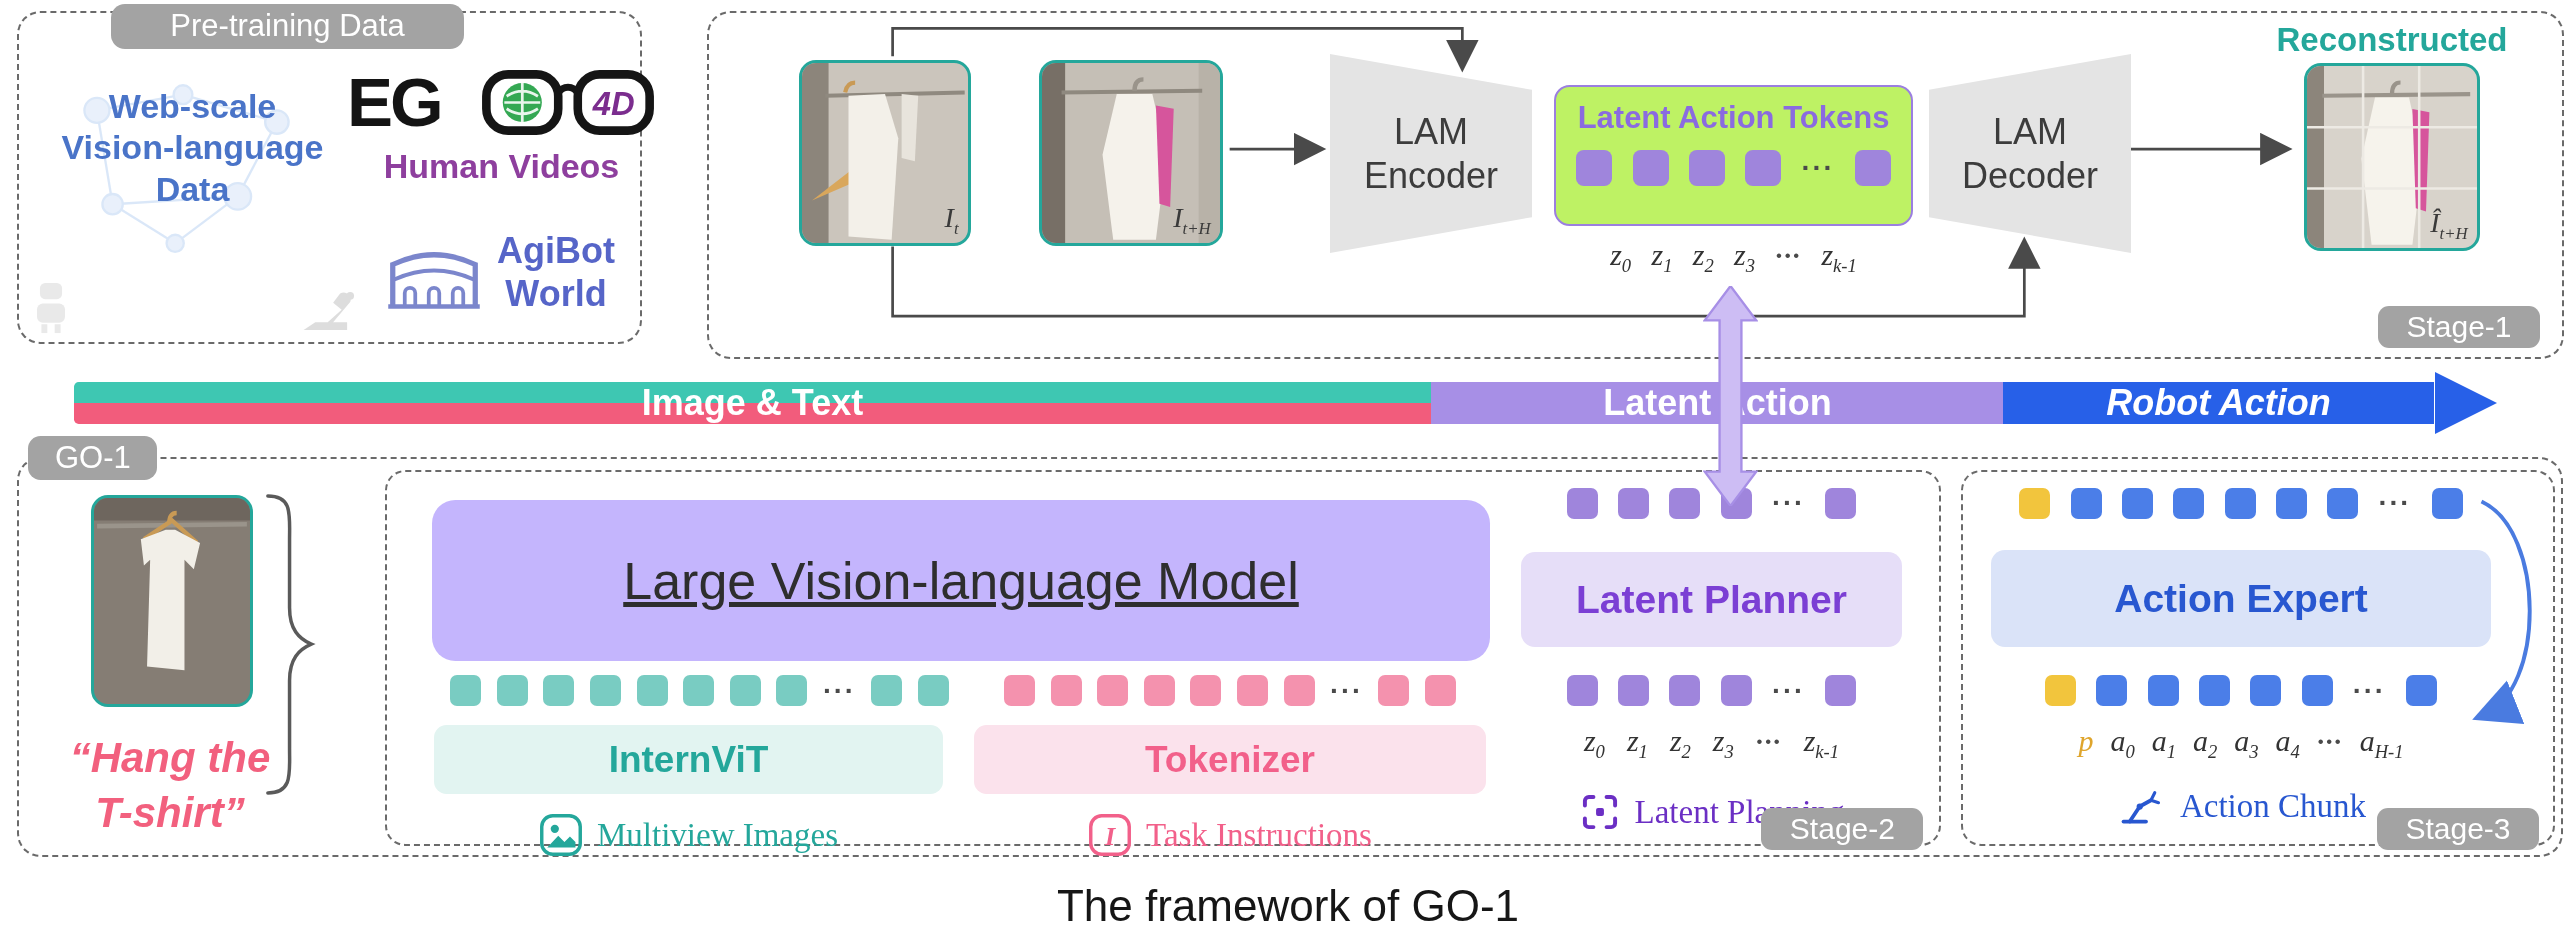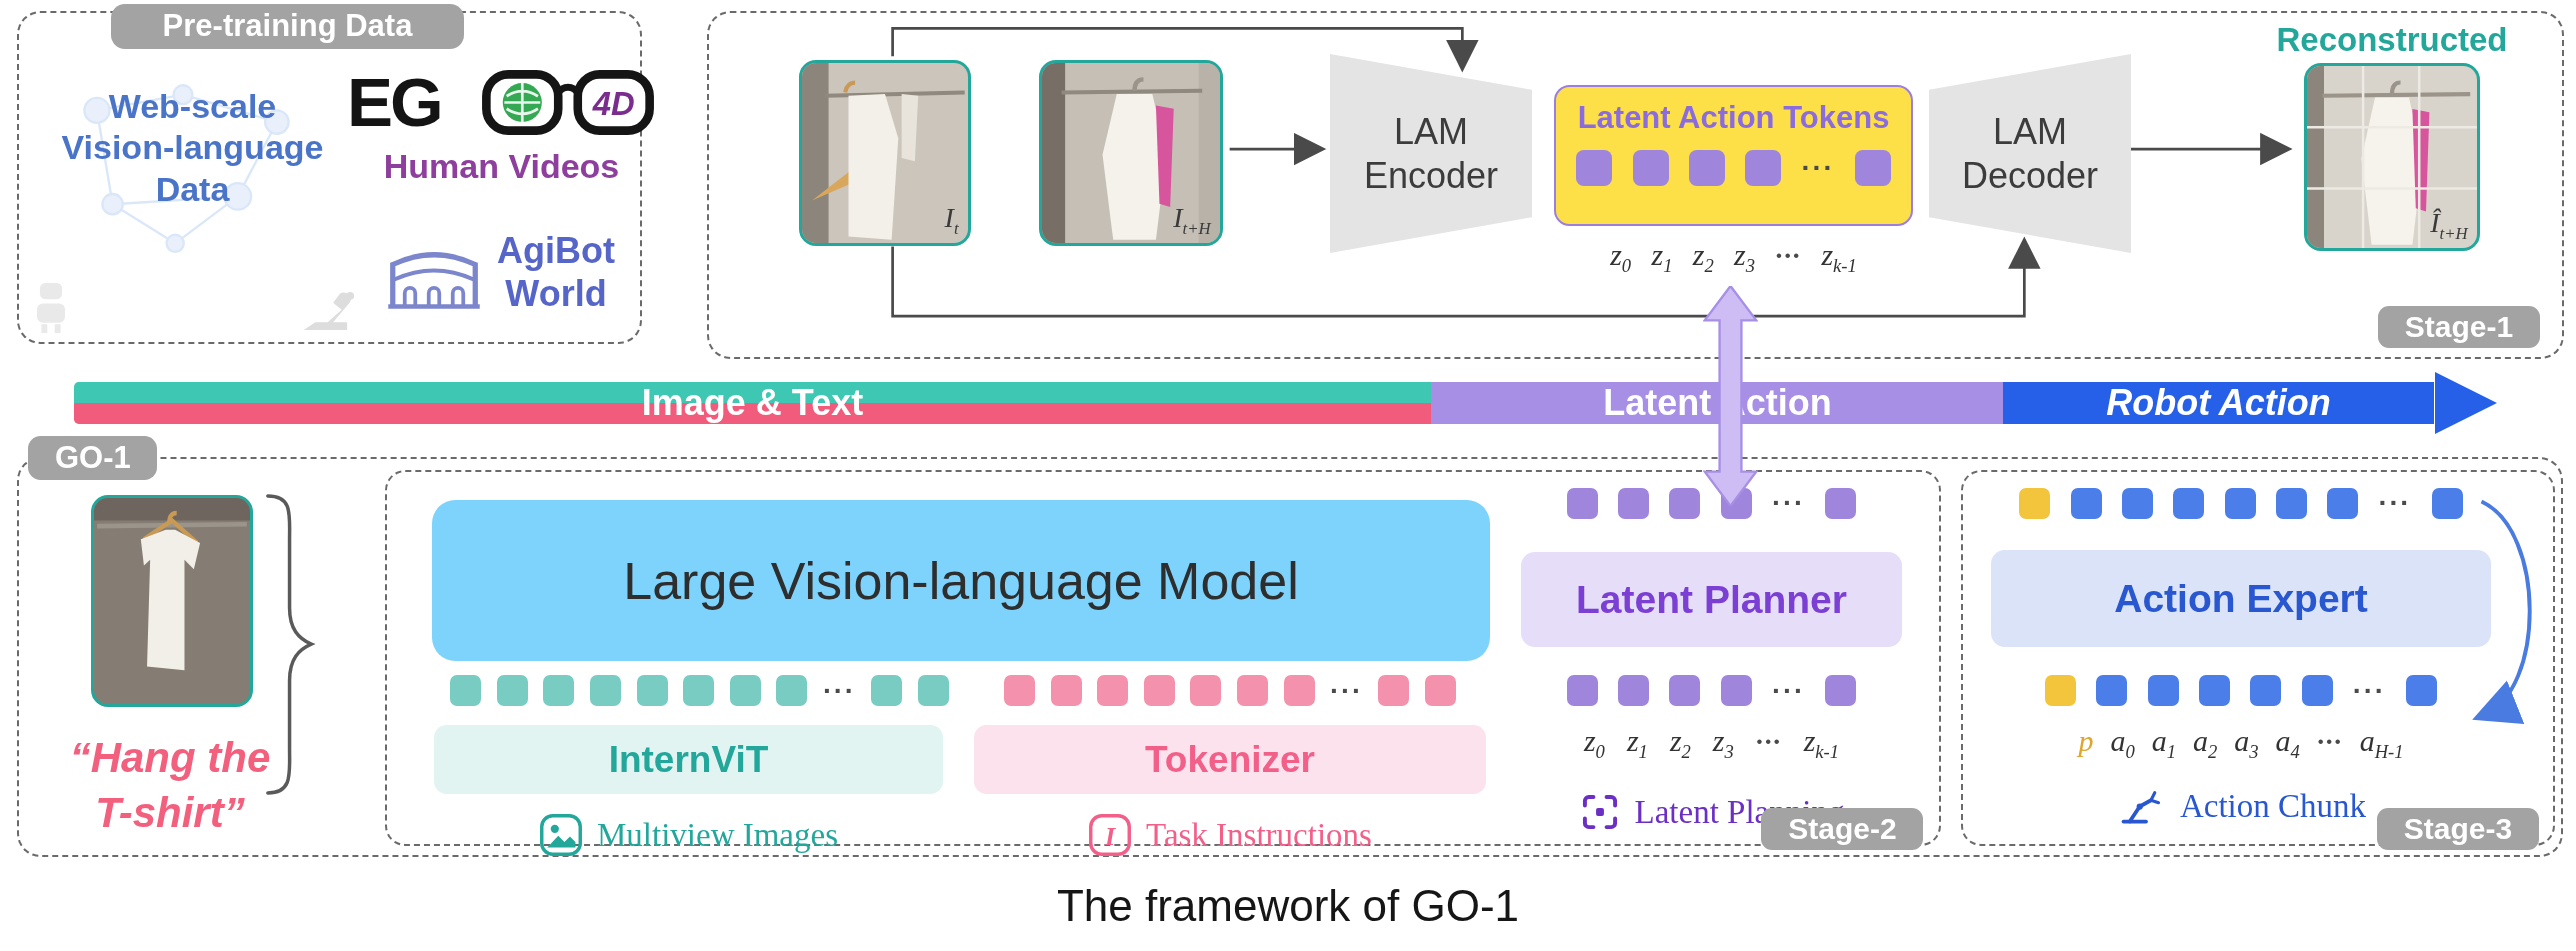--- a/index.html
+++ b/index.html
@@ -1,21 +1,21 @@
 <!DOCTYPE html>
 <html style="font-size:12.5px"><head>
 <meta charset="utf-8">
 <style>
   * { margin:0; padding:0; box-sizing:border-box; }
   html,body { background:#fff; }
   .root { position:relative; width:2576px; height:951px; background:#fff;
           font-family:"Liberation Sans",sans-serif; overflow:hidden; }
 
   .dashed-box { position:absolute; border:2.3px dashed #6a6a6a; border-radius:23.4px; }
-  .pill { position:absolute; background:#A3A3A3; color:#fff; font-weight:bold;
+  .pill { position:absolute; background:#A3A3A3; color:#fff; font-weight:normal;
           display:flex; align-items:center; justify-content:center; border-radius:12.5px; z-index:6; }
 
   
   .token-row { position:absolute; display:flex; align-items:center; justify-content:center; }
   .token { width:31px; height:31px; border-radius:7px; flex:0 0 auto; }
   .tokens-lg .token { width:36px; height:36px; border-radius:7.8px; }
   .dots { font-weight:bold; font-size:28px; color:#4a4a4a; letter-spacing:1.6px; line-height:1; }
   .label-row { position:absolute; display:flex; align-items:baseline; justify-content:center;
                font-family:"Liberation Serif",serif; font-style:italic; font-size:30px; color:#333;gap:14px; }
   .mlabel { text-align:center; }
@@ -56,21 +56,21 @@
   .conn { fill:none; stroke:#4a4a4a; stroke-width:3.5; }
   .photo-it { left:90px; top:47px; width:172px; height:186px; }
   .photo-ith { left:330px; top:47px; width:184px; height:186px; }
   .trap { position:absolute; background:#E4E4E4; display:flex; flex-direction:column; align-items:center;
           justify-content:center; font-size:36px; color:#3c3c3c; line-height:1.2; text-align:center; }
   .trap-enc { left:621px; top:41px; width:202px; height:199px;
               clip-path:polygon(0 0,100% 18%,100% 82%,0 100%); }
   .trap-dec { left:1220px; top:41px; width:202px; height:199px;
               clip-path:polygon(0 18%,100% 0,100% 100%,0 82%); }
   .latent-box { position:absolute; left:845px; top:72px; width:359px; height:141px;
-                background:#fde047; border:2.3px solid #9B7FE0; border-radius:15.6px; }
+                background:#bef264; border:2.3px solid #9B7FE0; border-radius:15.6px; }
   .latent-title { margin-top:12.5px; text-align:center; font-size:31px; font-weight:bold; color:#8A6BE0; }
   .latent-box .token-row { position:static; margin-top:14px; }
   .s1-labels { left:845px; top:225px; width:359px; }
   .recon-title { position:absolute; left:1562px; top:7.8px; width:242px; text-align:center;
                  font-size:33px; font-weight:bold; color:#24A79B; }
   .photo-recon { left:1595px; top:50px; width:176px; height:188px; }
   .s1-pill { right:22px; bottom:9.4px; width:162px; height:42px; font-size:30px; border-radius:11px; }
 
   
   .bar-seg { position:absolute; }
@@ -91,22 +91,22 @@
   .go1-box { left:17px; top:457px; width:2546px; height:400px; }
   .go1-pill { left:9.4px; top:-23.4px; width:129px; height:44px; font-size:31px; }
   .photo-tshirt { left:72px; top:36px; width:162px; height:212px; }
   .quote { position:absolute; left:22px; top:272px; width:258px; font-size:42px; font-style:italic;
            font-weight:bold; color:#F2607E; text-align:center; line-height:1.3; }
   .brace { position:absolute; left:238px; top:31px; width:62px; height:309px; }
 
   
   .stage2-box { left:366px; top:11px; width:1556px; height:376px; border-radius:20.3px; }
   .lvlm { position:absolute; left:45px; top:28px; width:1058px; height:161px; border-radius:23.4px;
-          background:#7dd3fc; display:flex; align-items:center; justify-content:center;
-          font-size:52px; color:#2E2E2E; }
+          background:#c4b5fd; display:flex; align-items:center; justify-content:center;
+          font-size:52px; color:#2E2E2E;text-decoration:underline; }
   .vit-row { left:47px; top:203px; width:531px; }
   .txt-row { left:587px; top:203px; width:512px; }
   .modbox { position:absolute; height:69px; border-radius:12.5px; display:flex; align-items:center;
             justify-content:center; font-size:37px; font-weight:bold; }
   .internvit-box { left:47px; top:253px; width:509px; background:#E2F4F1; color:#24A79B; }
   .tokenizer-box { left:587px; top:253px; width:512px; background:#FBE2EC; color:#F2608A; }
   .serif-caption { position:absolute; display:flex; align-items:center; justify-content:center;
                    gap:14px; font-family:"Liberation Serif",serif; font-size:33px; }
   .mv-caption { left:47px; top:341px; width:509px; color:#24A79B; }
   .ti-caption { left:587px; top:341px; width:512px; color:#F2608A; }

